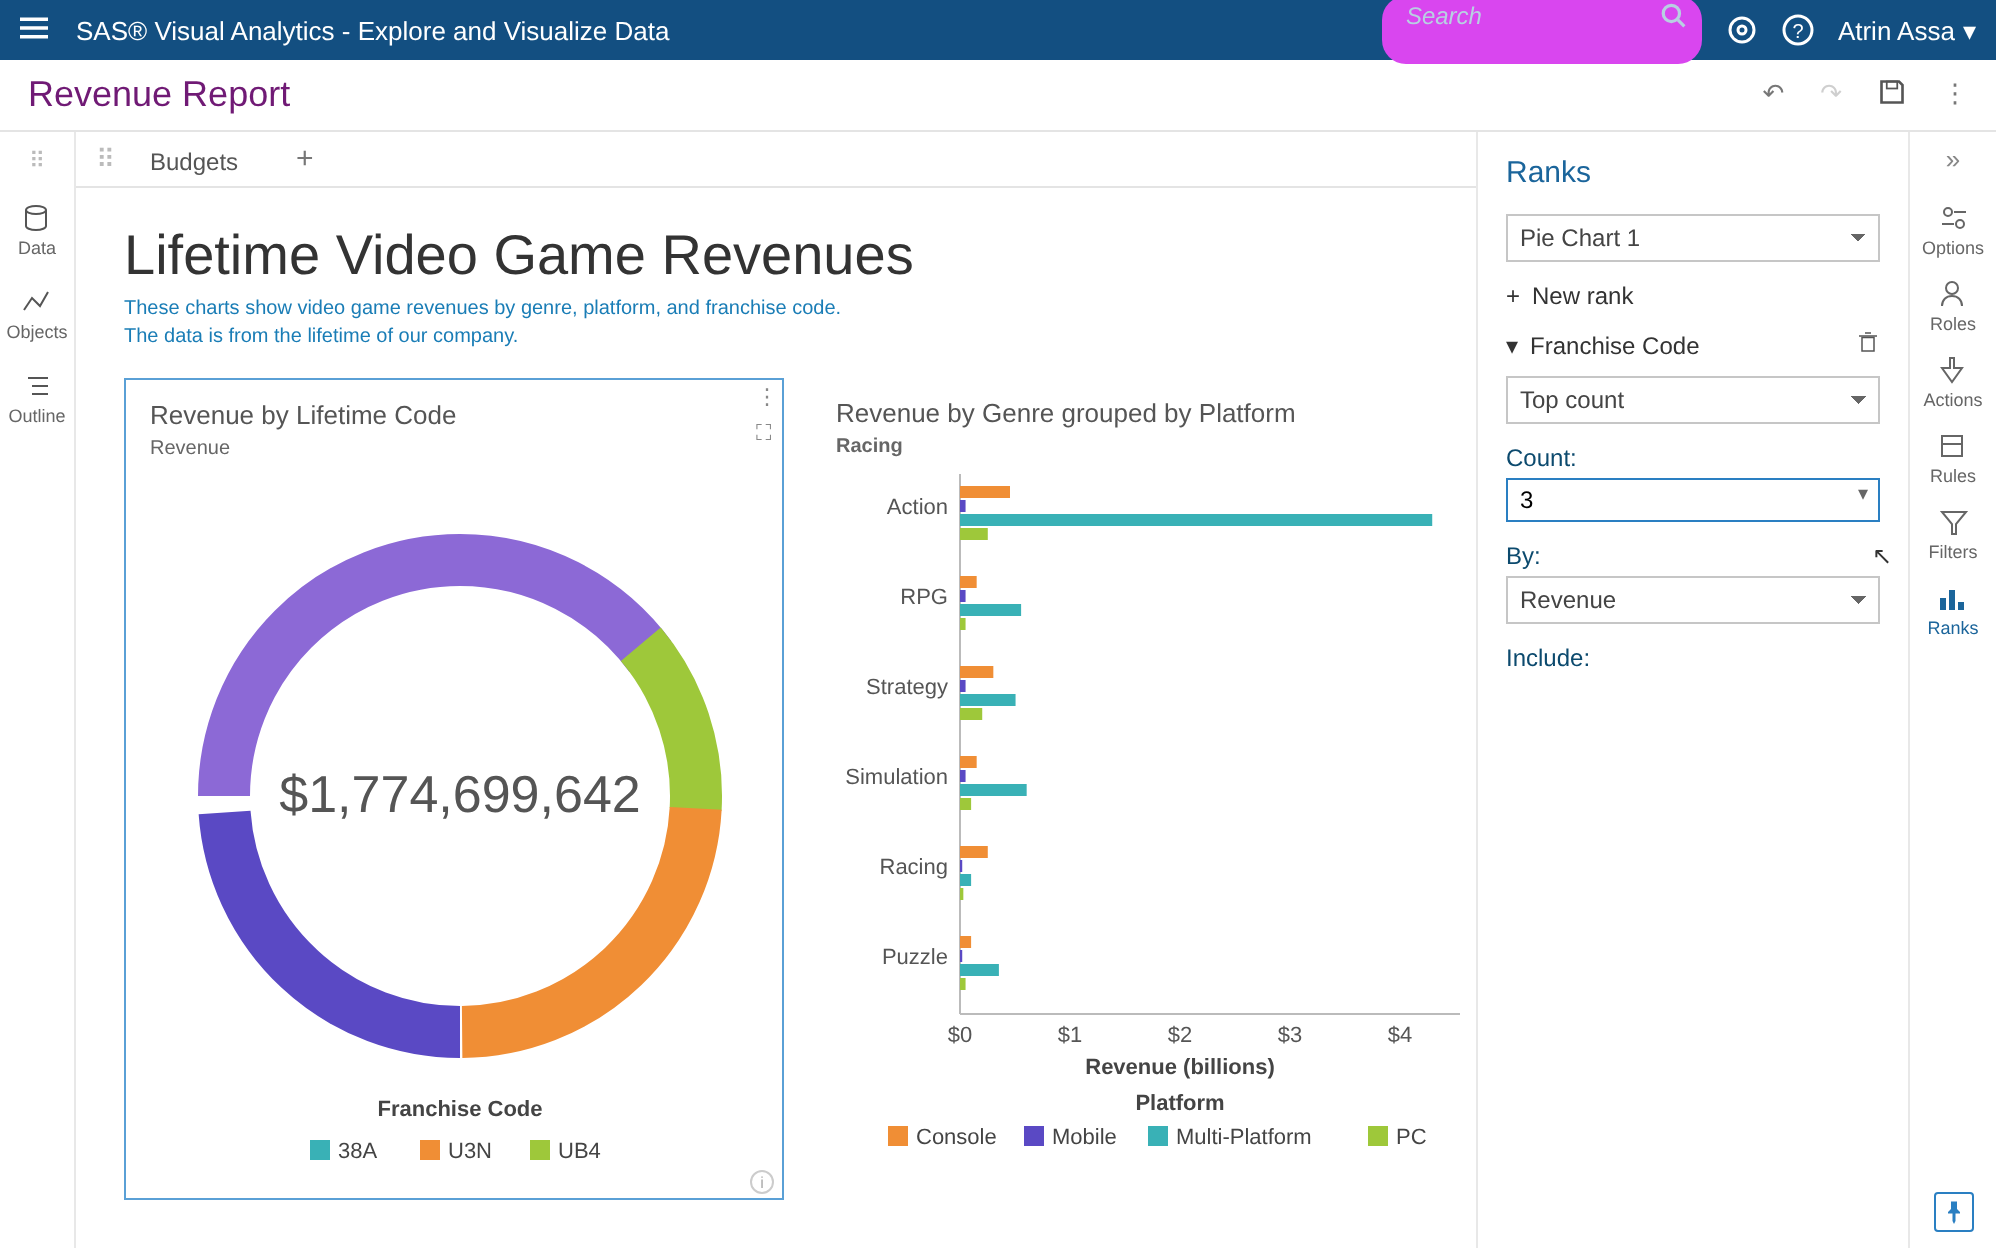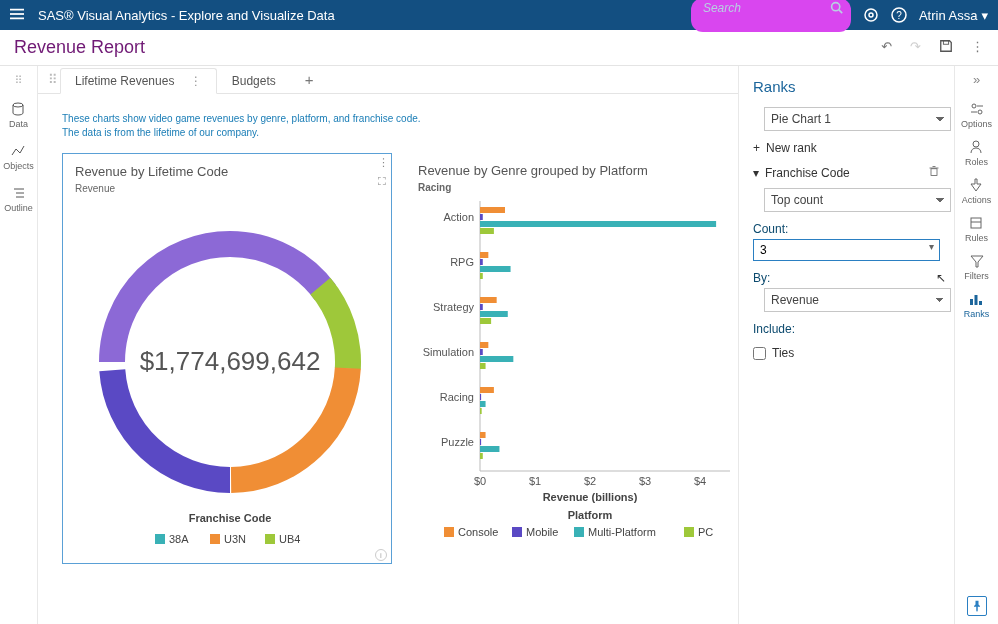--- a/index.html
+++ b/index.html
@@ -49,21 +49,21 @@
   .axis-label { font-size:10px; color:#666; }
   .card-menu { position:absolute; right:2px; top:2px; display:flex; flex-direction:column; gap:6px; color:#888; }
   .card-menu span { cursor:pointer; font-size:11px; }
   .center-value { font-size:26px; fill:#555; text-anchor:middle; }
   .legend-title { font-size:11px; font-weight:600; text-anchor:middle; fill:#444; }
   .legend-label { font-size:11px; fill:#444; }
 
   
   .right-panel { width:215px; padding:12px 14px; font-size:12px; color:#333; }
   .right-panel h3 { color:#1b659b; font-size:15px; font-weight:400; margin-bottom:12px; }
-  .rp-select, .rp-input { width:100%; border:1px solid #c6c6c6; padding:4px 6px; font-size:12px; background:#fff; color:#444;margin-left:11px; }
+  .rp-select, .rp-input { width:100%; border:1px solid #c6c6c6; padding:4px 6px; font-size:12px; background:#fff; color:#444; }
   .rp-select { appearance:none; background-image:linear-gradient(45deg,transparent 50%,#666 50%),linear-gradient(-45deg,transparent 50%,#666 50%); background-position:right 10px center,right 6px center; background-size:4px 4px; background-repeat:no-repeat; }
   .rp-row { margin-bottom:10px; }
   .rp-link { color:#333; display:flex; align-items:center; gap:6px; cursor:pointer; }
   .rp-section-head { display:flex; align-items:center; gap:6px; cursor:pointer; margin-bottom:8px; }
   .rp-section-head .spacer { flex:1; }
   .rp-trash { cursor:pointer; color:#666; }
   .rp-label { color:#0c4a6e; margin-bottom:3px; }
   .count-input { border:1px solid #2a7fc2; width:100%; padding:3px 6px; font-size:12px; }
   .checkbox-row { display:flex; align-items:center; gap:6px; }
 
@@ -148,31 +148,28 @@
             <line x1="5" y1="8" x2="13" y2="8"></line>
             <line x1="5" y1="12" x2="13" y2="12"></line>
           </svg>
         <span>Outline</span>
       </div>
     </div>
 
     <div class="canvas-area">
       <div class="tabs-row">
         <span class="tab-drag">⠿</span>
-        <div class="tab active">
-          <span>Lifetime Revenues</span>
-          <span class="tab-close">⋮</span>
-        </div>
         <div class="tab">
           <span>Budgets</span>
         </div>
         <span class="tab-add">+</span>
       </div>
 
       <div class="report-body">
+        <div class="report-title">Lifetime Video Game Revenues</div>
         <div class="report-sub">
           <span>These charts show video game revenues by genre, platform, and franchise code.</span><br>
           <span>The data is from the lifetime of our company.</span>
         </div>
 
         <div class="chart-row">
 
           <div class="chart-card selected" style="width:330px">
             <div class="card-menu">
               <span>⋮</span>
@@ -303,24 +300,20 @@
       <div class="rp-row" style="position:relative">
         <div class="rp-label">By:</div>
         <span style="position:absolute; right:-6px; top:0; font-size:12px">↖</span>
         <select class="rp-select">
           <option>Revenue</option>
         </select>
       </div>
       <div class="rp-row">
         <div class="rp-label">Include:</div>
       </div>
-      <div class="checkbox-row">
-        <input type="checkbox" style="">
-        <span>Ties</span>
-      </div>
     </div>
 
     <div class="right-rail">
       <span class="collapse-btn">»</span>
       <div class="rail-item">
         <svg width="16" height="16" viewBox="0 0 16 16" fill="none" stroke="#666">
             <circle cx="5" cy="5" r="2"></circle>
             <line x1="8" y1="5" x2="14" y2="5"></line>
             <circle cx="11" cy="11" r="2"></circle>
             <line x1="2" y1="11" x2="8" y2="11"></line>

